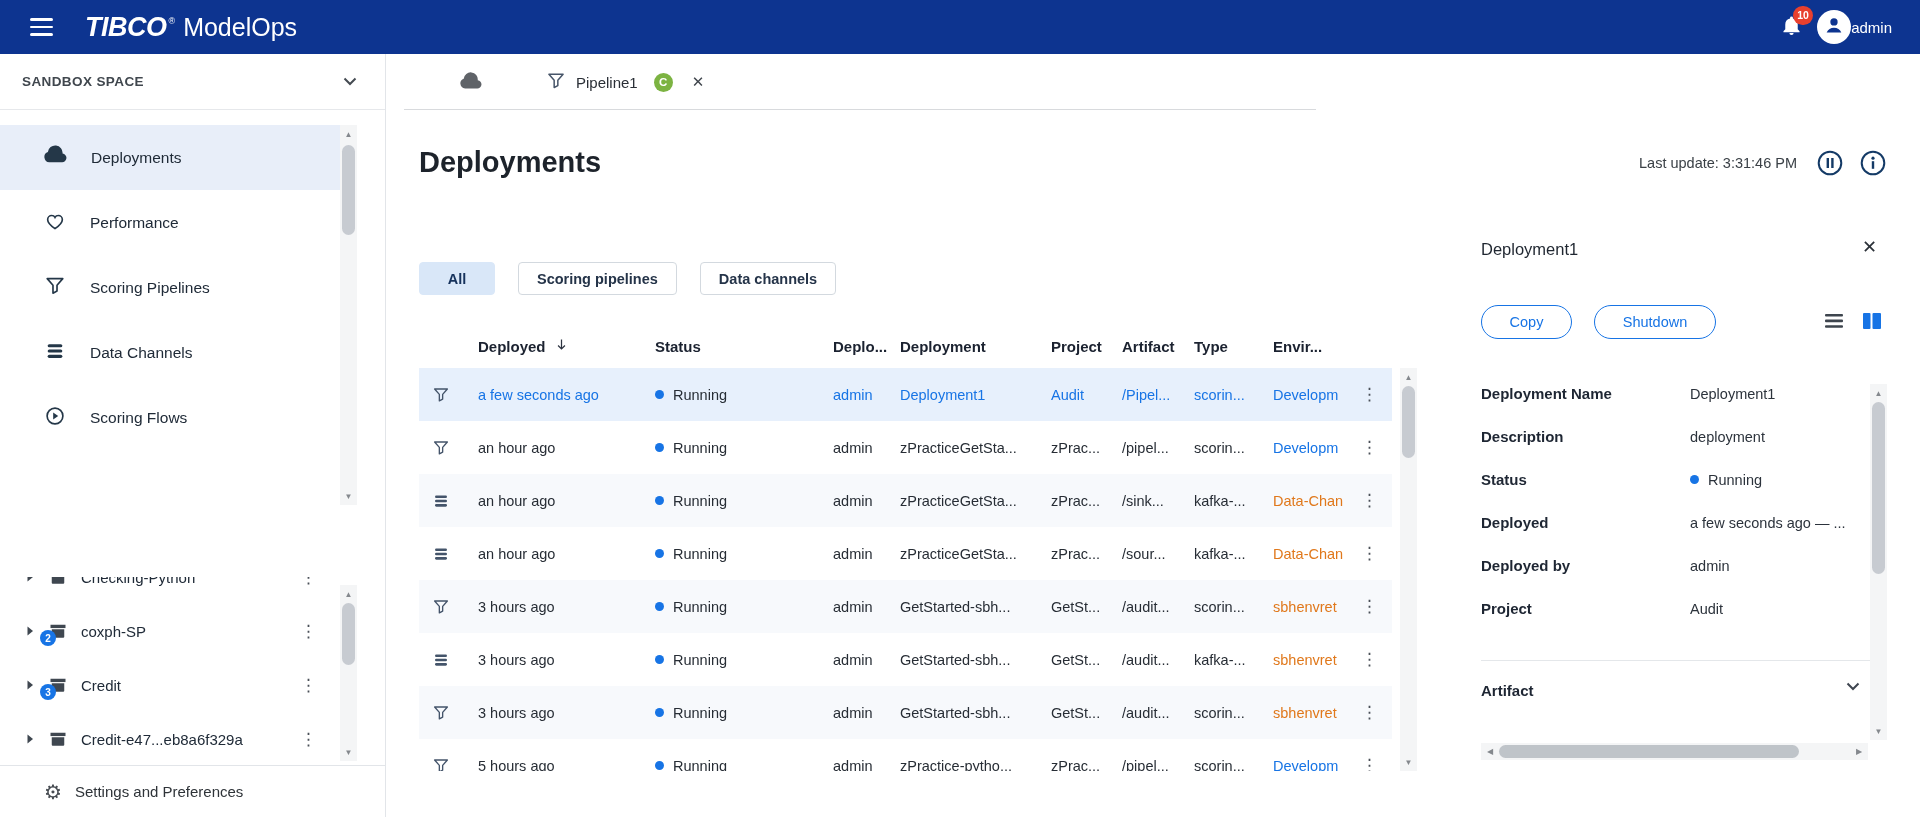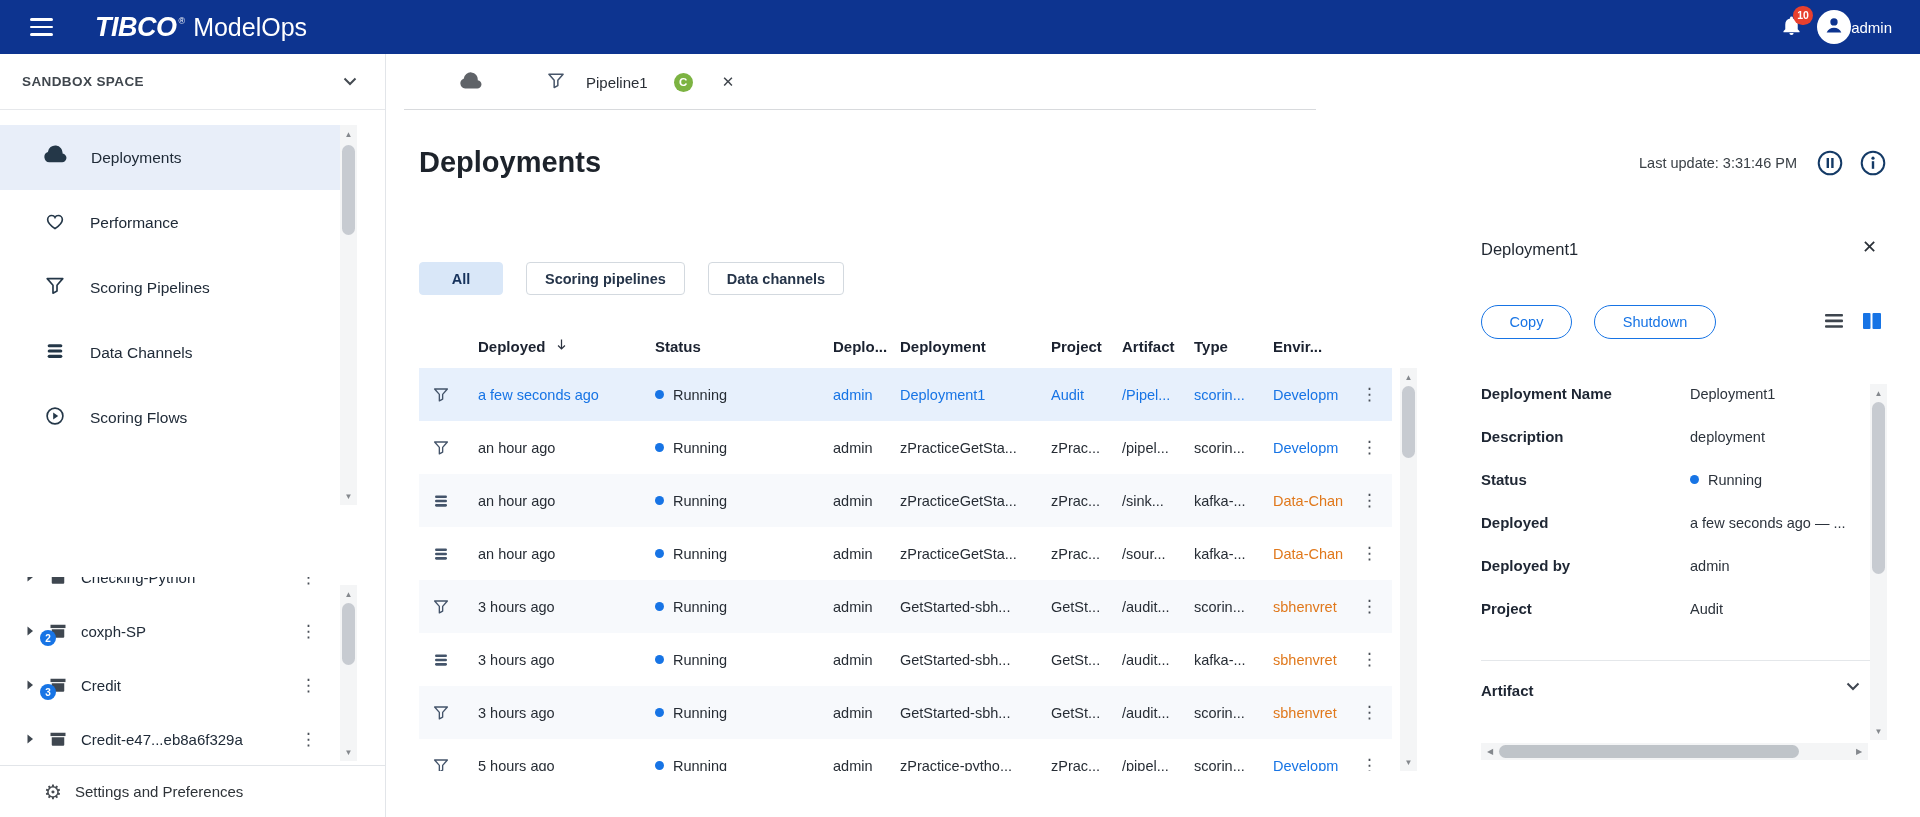--- a/index.html
+++ b/index.html
@@ -4,21 +4,21 @@
 <style>
   *{margin:0;padding:0;box-sizing:border-box}
   html,body{width:1920px;height:817px;overflow:hidden}
   body{font-family:"Liberation Sans",sans-serif;background:#fff;color:#272d35;position:relative}
   .stage{position:absolute;left:0;top:0;width:1920px;height:817px;overflow:hidden}
 
   
   .topbar{position:absolute;left:0;top:0;width:1920px;height:54px;background:#0d3490;display:flex;align-items:center;color:#fff}
   .hamburger{margin-left:30px;width:23px;display:flex;flex-direction:column;gap:5px;cursor:pointer}
   .hamburger span{display:block;height:2.6px;background:#fff;border-radius:2px}
-  .brand{margin-left:42px;display:flex;align-items:flex-start;color:#fff}
+  .brand{margin-left:32px;display:flex;align-items:flex-start;color:#fff}
   .brand-tibco{font-size:27px;font-weight:700;font-style:italic;letter-spacing:-.5px;line-height:1}
   .brand-reg{font-size:9px;margin:2px 0 0 2px}
   .brand-product{font-size:25px;font-weight:400;margin-left:8px;line-height:1;margin-top:1px}
   .topbar-right{margin-left:auto;display:flex;align-items:center;gap:0;margin-right:28px}
   .bell-wrap{position:relative;cursor:pointer;margin-right:14px}
   .badge-red{position:absolute;top:-8px;left:13px;min-width:19px;height:19px;border-radius:10px;background:#e8402e;color:#fff;font-size:10.5px;font-weight:700;display:flex;align-items:center;justify-content:center;padding:0 4px}
   .avatar{width:34px;height:34px;border-radius:50%;background:#fff;display:flex;align-items:center;justify-content:center;cursor:pointer}
   .topbar-user{font-size:15px}
 
   
@@ -37,34 +37,34 @@
   .proj-badge{position:absolute;left:-8px;bottom:-4px;width:16px;height:16px;border-radius:50%;background:#1774e5;color:#fff;font-size:10px;font-weight:700;display:flex;align-items:center;justify-content:center}
   .proj-label{margin-left:11px;font-size:15px;color:#202b38;white-space:nowrap;overflow:hidden;max-width:175px}
   .proj-kebab{position:absolute;left:300px;color:#4a5058;font-size:17px;cursor:pointer}
   .settings{position:absolute;left:0;bottom:0;width:100%;height:52px;border-top:1px solid #e2e5e9;display:flex;align-items:center;padding-left:44px;gap:13px;font-size:15px;color:#2e3338;background:#fff;cursor:pointer}
   .gear{font-size:20px;color:#474c52;line-height:1}
 
   
   .main{position:absolute;left:386px;top:54px;width:1534px;height:763px;background:#fff}
   .tabline{position:absolute;left:18px;top:55px;width:912px;height:1px;background:#d8dadd}
   .tab-cloud{position:absolute;left:74px;top:17px;cursor:pointer}
-  .tab-pipeline{position:absolute;left:160px;top:0;height:56px;display:flex;align-items:center;gap:20px;font-size:15px;color:#2a2f36;cursor:pointer}
+  .tab-pipeline{position:absolute;left:160px;top:0;height:56px;display:flex;align-items:center;gap:10px;font-size:15px;color:#2a2f36;cursor:pointer}
   .cbadge{width:19px;height:19px;border-radius:50%;background:#7cb342;color:#fff;font-size:11.5px;font-weight:700;display:flex;align-items:center;justify-content:center;margin-left:6px}
   .tab-x{font-size:15px;color:#3f454c;margin-left:9px;cursor:pointer}
 
   .page-title{position:absolute;left:33px;top:92px;font-size:29px;font-weight:700;color:#1d232b}
   .header-actions{position:absolute;right:34px;top:88px;height:42px;display:flex;align-items:center;gap:17px}
   .last-update{font-size:14.5px;color:#3a4046;margin-right:3px}
   .circle-icon{display:flex;cursor:pointer}
   .deploy-btn{height:42px;background:#1774e5;border:none;border-radius:4px;color:#fff;font-size:15px;font-family:inherit;display:flex;align-items:center;padding:0 15px 0 20px;cursor:pointer;margin-left:8px}
   .deploy-btn .sep{width:1px;height:20px;background:rgba(255,255,255,.35);margin:0 12px 0 14px}
 
   .filters{position:absolute;left:33px;top:208px;display:flex;gap:23px}
   .chip{height:33px;padding:0 18px;display:flex;align-items:center;justify-content:center;font-size:14.5px;font-weight:600;color:#253449;border-radius:4px;border:1px solid #d3d9df;background:#fff;cursor:pointer;white-space:nowrap}
-  .chip.selected{background:#d9e7f8;border-color:#d9e7f8;color:#16325c;width:84px;padding:0}
+  .chip.selected{background:#d9e7f8;border-color:#d9e7f8;color:#16325c;width:76px;padding:0}
 
   
   .table{position:absolute;left:33px;top:270px;width:973px}
   .thead{display:flex;height:44px;align-items:center;font-size:15px;font-weight:700;color:#1b2230}
   .tbody{height:403px;overflow:hidden}
   .trow{display:flex;height:53px;align-items:center;font-size:14.5px;color:#272d35;cursor:pointer}
   .trow:nth-child(odd){background:#f7f9fc}
   .trow.sel{background:#e7f0fc}
   .col{overflow:hidden;white-space:nowrap;flex:none;padding-right:8px}
   .c-icon{width:59px;padding-left:13px;display:flex;align-items:center}

